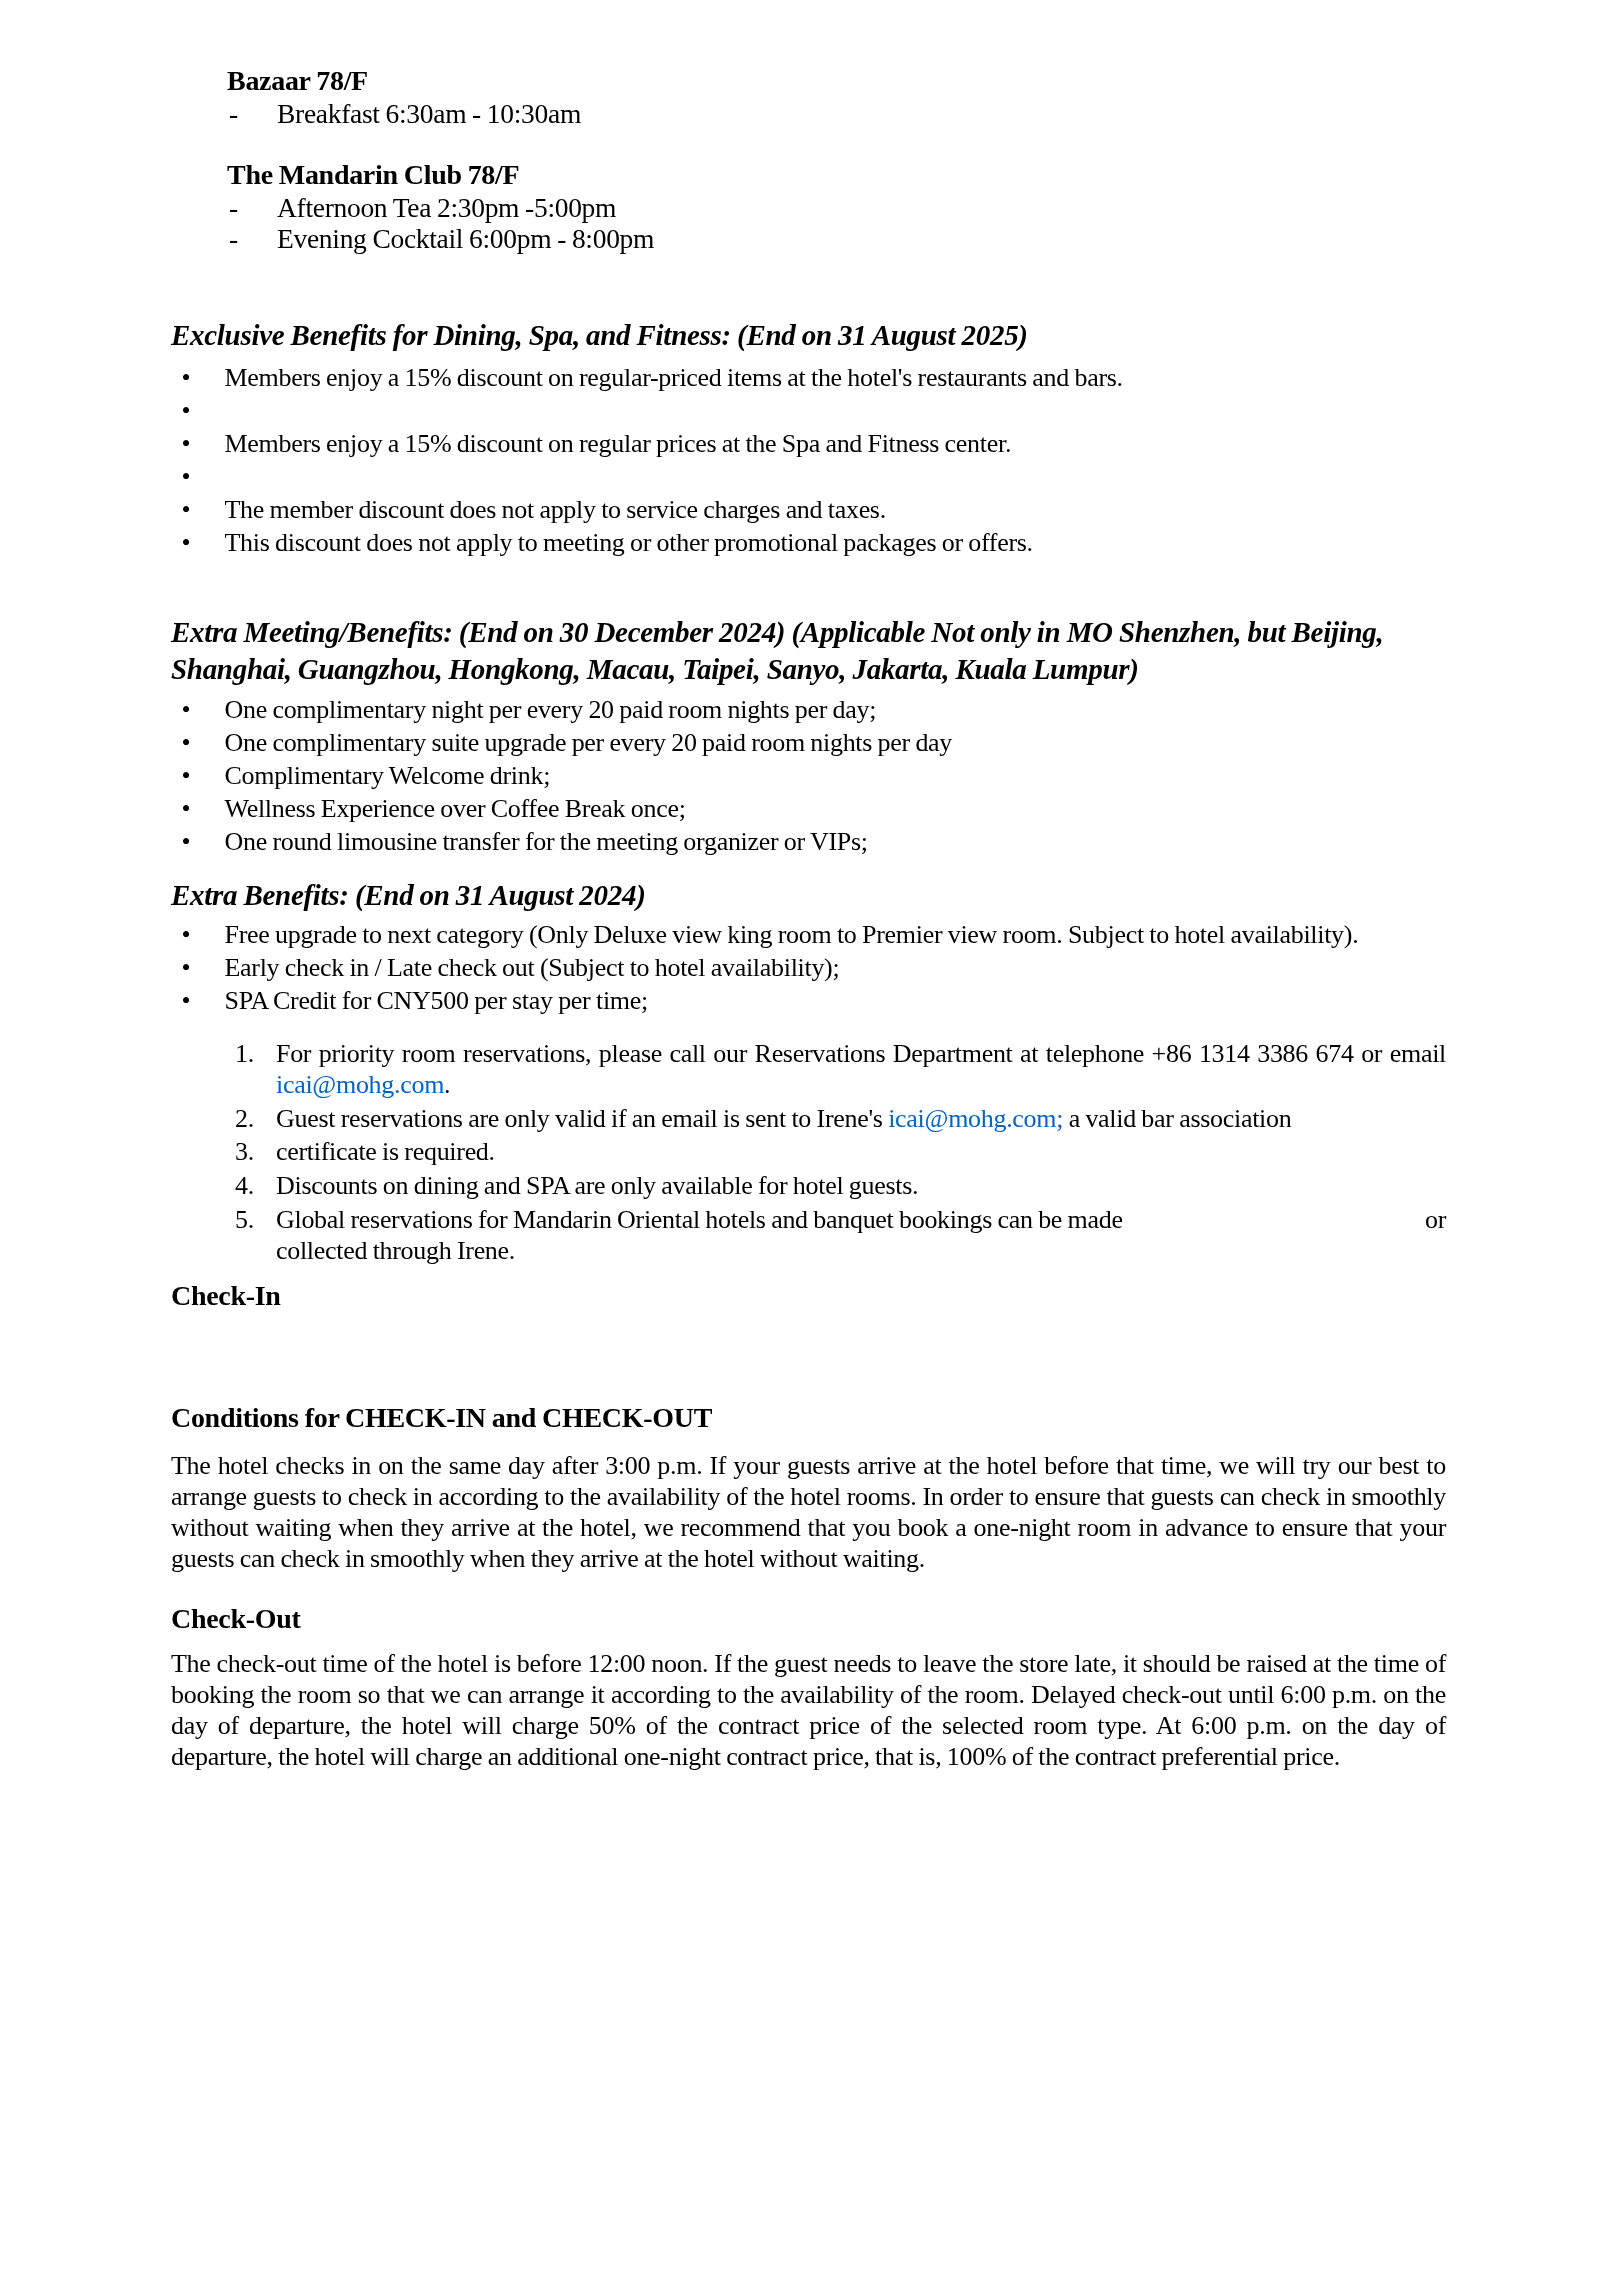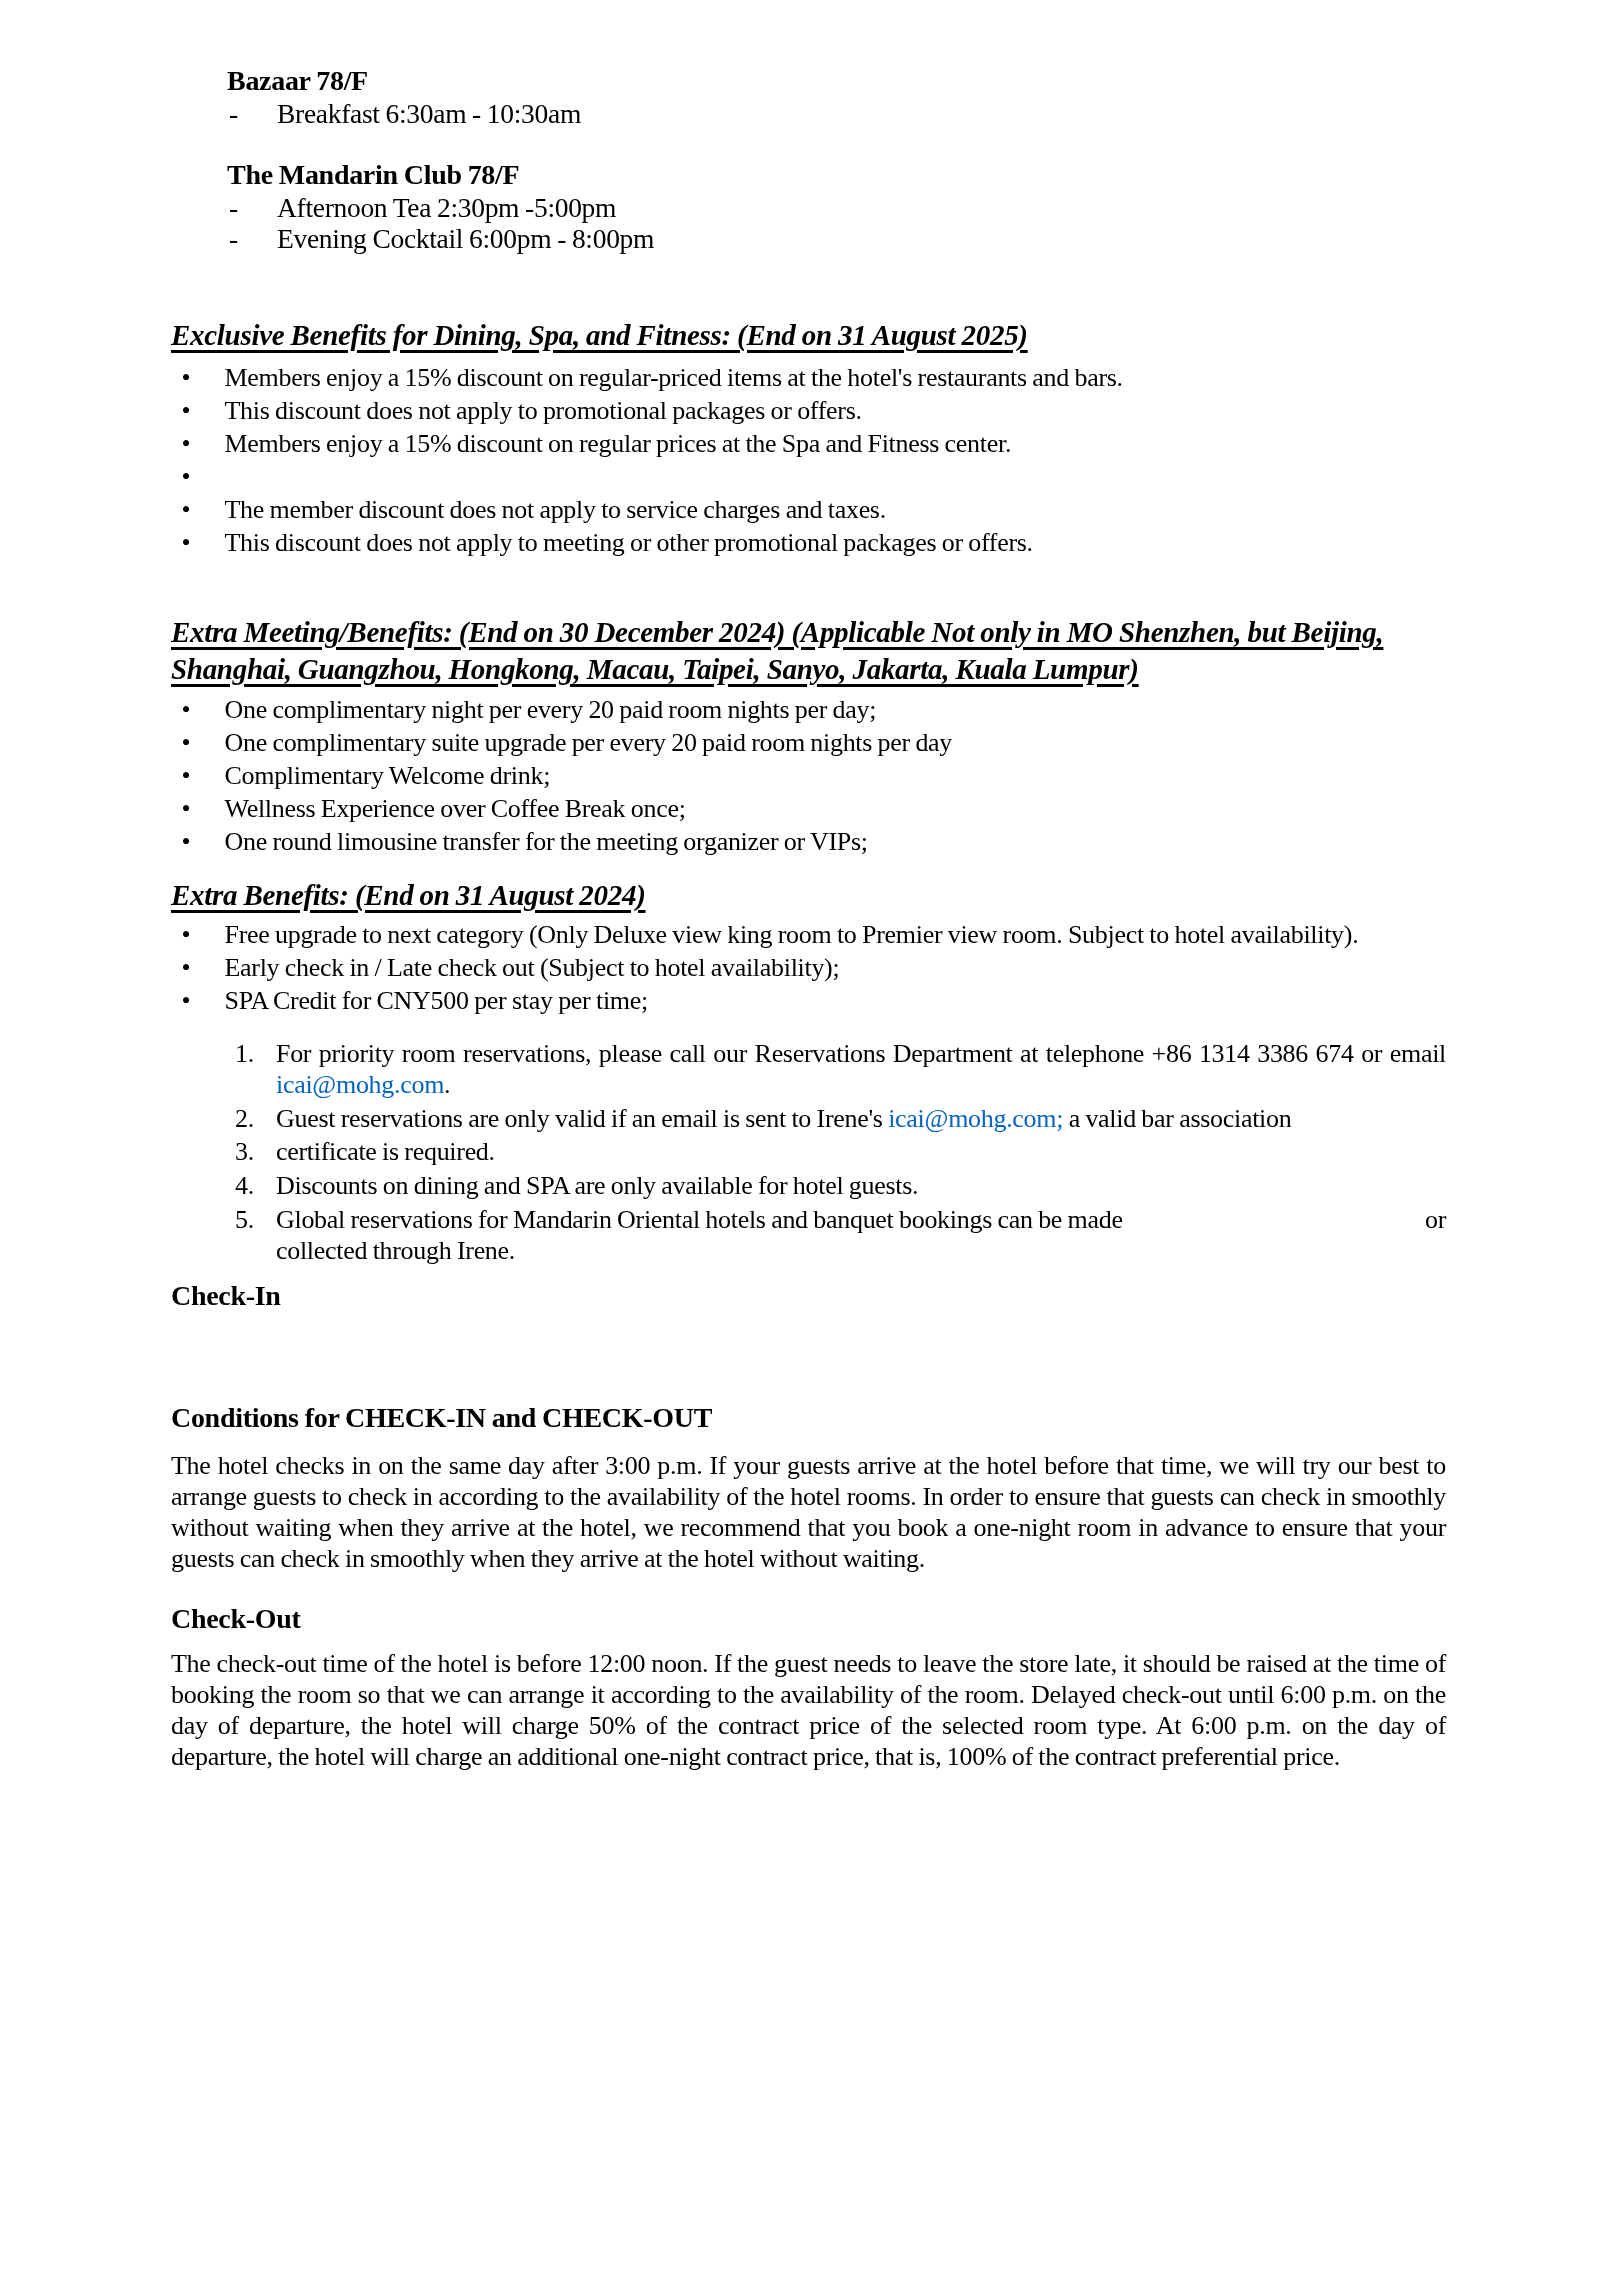--- a/index.html
+++ b/index.html
@@ -35,21 +35,20 @@
   .dash-item .marker { width: 48px; flex: none; }
   .section-heading {
     font-weight: bold;
     font-style: italic;
     font-size: 29px;
     line-height: 37px;
     margin: 0;
   }
   .section-heading .uline {
     display: block;
-    text-decoration: underline;
     text-decoration-thickness: 3.3px;
     text-underline-offset: 5.2px;
   }
   .bullet-group { margin: 0; }
   .bullet-item {
     display: flex;
     padding-left: 10.5px;
     margin-bottom: 2px;
     white-space: nowrap;
   }
@@ -123,21 +122,20 @@
   <h2 class="section-heading" id="h-exclusive">
     <span class="uline">Exclusive Benefits for Dining, Spa, and Fitness: (End on 31 August 2025)</span>
   </h2>
   <div class="bullet-group" id="b-exclusive">
     <div class="bullet-item">
         <span class="marker">•</span>
         <span>Members enjoy a 15% discount on regular-priced items at the hotel's restaurants and bars.</span>
       </div>
     <div class="bullet-item">
         <span class="marker">•</span>
-        <span>This discount does not apply to promotional packages or offers.</span>
       </div>
     <div class="bullet-item">
         <span class="marker">•</span>
         <span>Members enjoy a 15% discount on regular prices at the Spa and Fitness center.</span>
       </div>
     <div class="bullet-item">
         <span class="marker">•</span>
       </div>
     <div class="bullet-item">
         <span class="marker">•</span>

